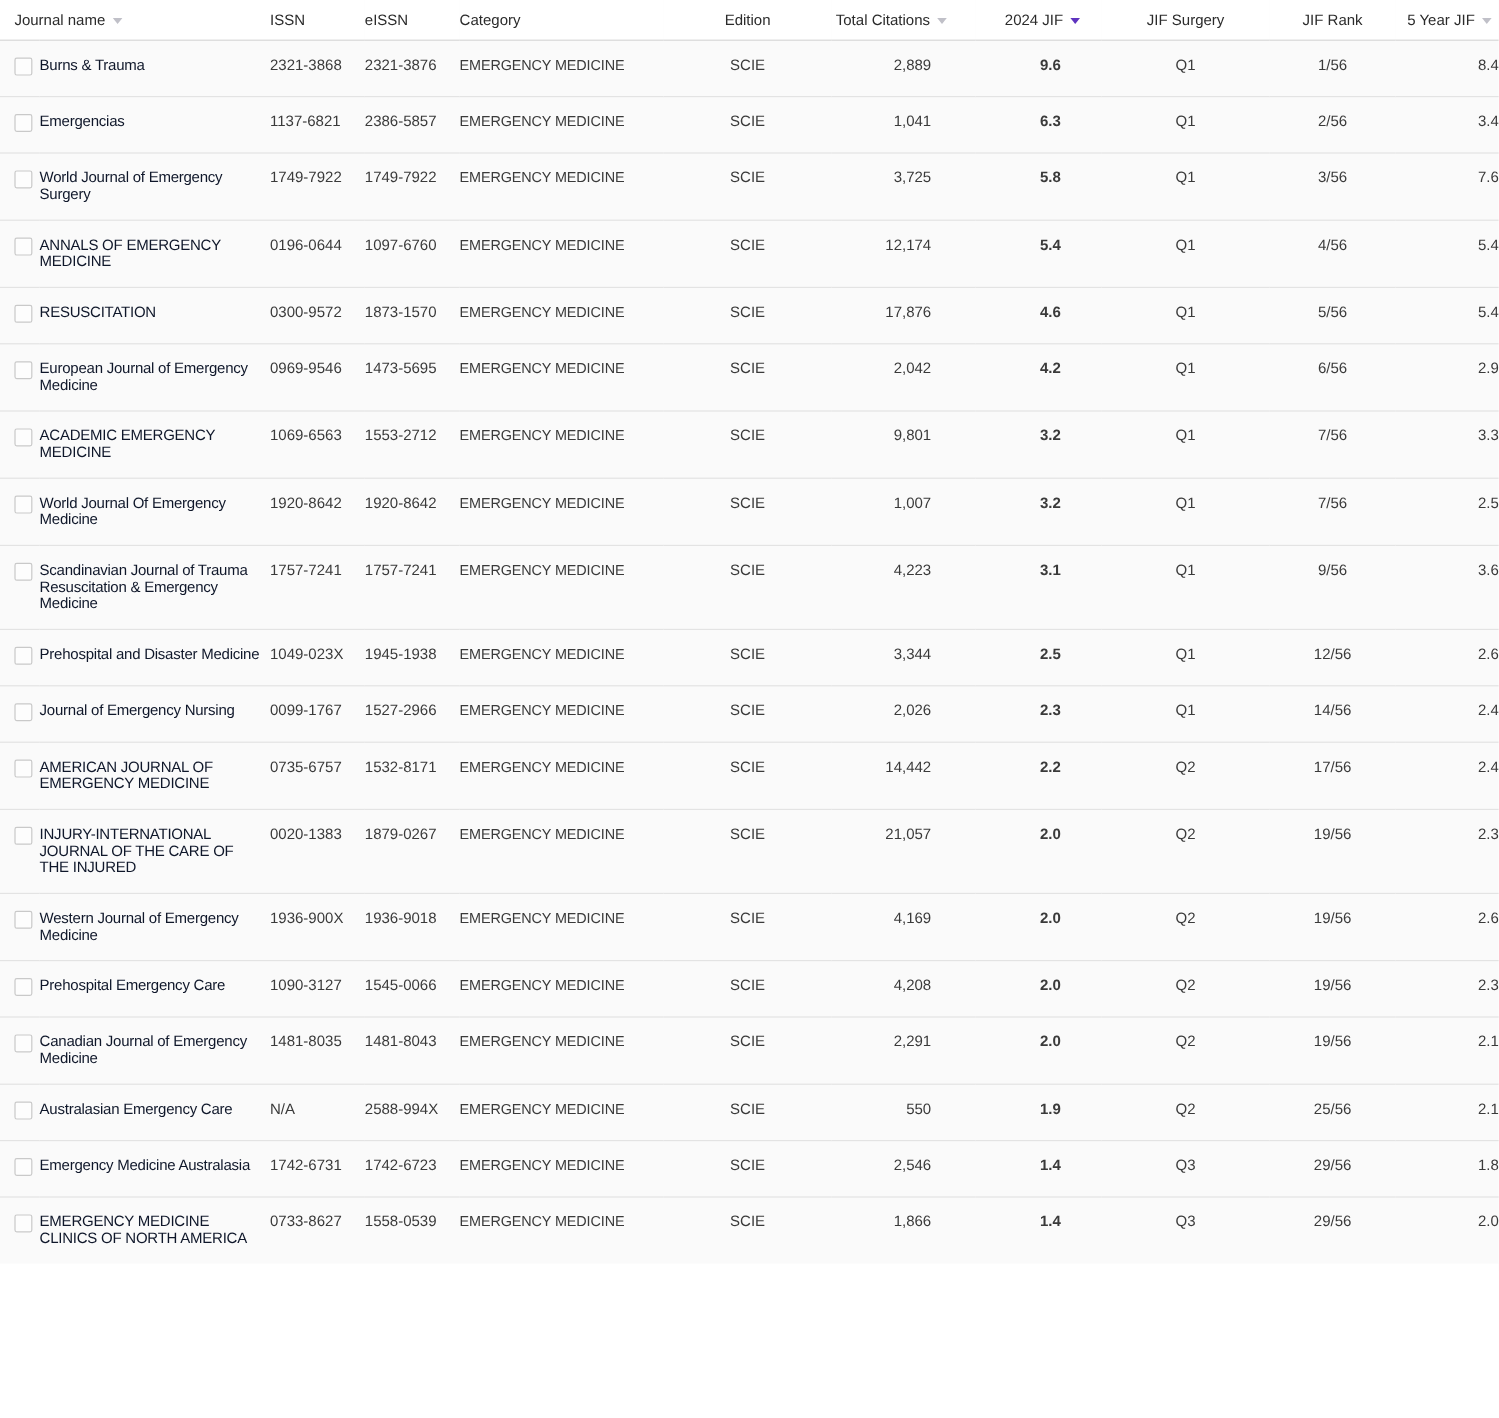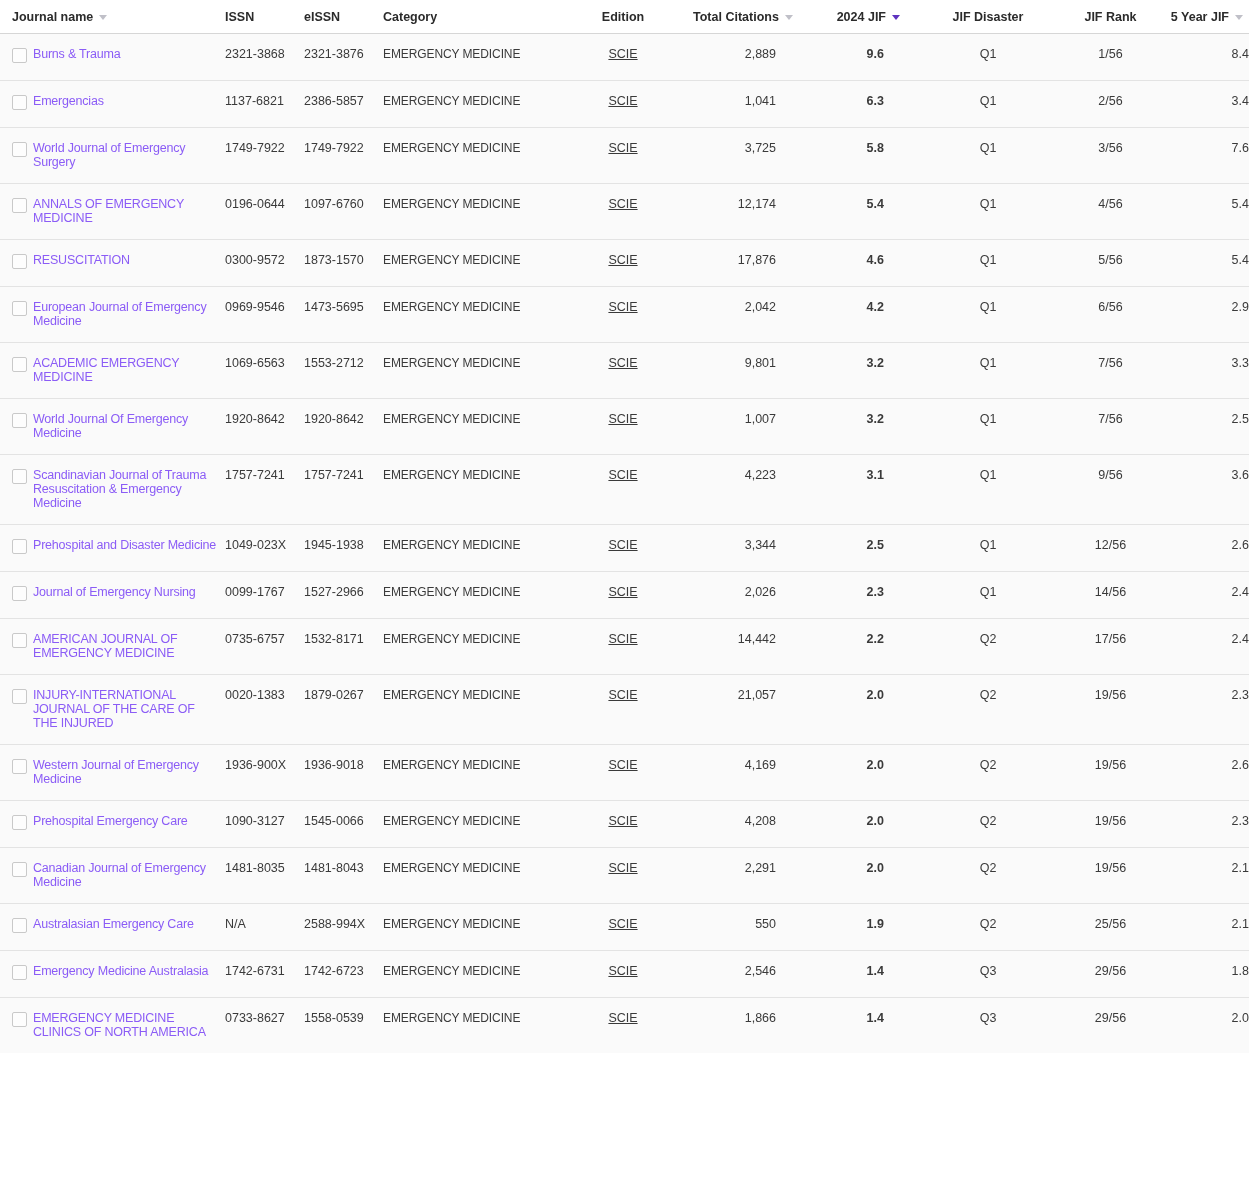--- a/index.html
+++ b/index.html
@@ -4,44 +4,44 @@
 <style>
   html, body { margin:0; padding:0; }
   body {
     width:1249px; height:1182px; overflow:hidden;
     background:#ffffff; color:#3a3a3a;
     font-family:"Liberation Sans", sans-serif;
   }
   table { border-collapse:collapse; width:1249px; table-layout:fixed; background:#fafafa; }
   thead tr { background:#ffffff; border-bottom:1px solid #d6d6d6; }
   th {
-    font-size:12.5px; font-weight:bold; color:#2b2b2b;
+    font-size:12.5px; font-weight:normal; color:#2b2b2b;
     height:33px; padding:0; vertical-align:middle; text-align:left; white-space:nowrap;
   }
   th.h-name { padding-left:12px; }
   th.al-right { text-align:right; }
   th.al-center { text-align:center; }
   th.h-cit { padding-right:24px;margin-top:43px; }
   th.h-jif { padding-right:18px; }
   th.h-y5  { padding-right:6px; }
   tbody tr { border-top:1px solid #e3e3e3; }
   tbody tr:first-child { border-top:none; }
   td { font-size:12.5px; padding:13px 0; vertical-align:top; line-height:15px; color:#3a3a3a; }
   td.col-check { padding-left:12px; padding-top:14px; }
   .checkbox {
     display:inline-block; width:13px; height:13px;
     border:1px solid #c9c9c9; border-radius:2px; background:#fdfdfd; cursor:pointer;
   }
   td.col-name { padding-right:6px; }
   .jlink {
-    color:#8b5cf6; text-decoration:none; font-size:12.5px;
+    color:#0f172a; text-decoration:none; font-size:12.5px;
     letter-spacing:-0.2px; line-height:14px; display:inline-block; cursor:pointer;
   }
   td.cat { font-size:12px; letter-spacing:-0.1px; padding-right:4px; }
-  td.ed { text-align:center;text-decoration:underline; }
+  td.ed { text-align:center; }
   td.cit { text-align:right; padding-right:37px; }
   td.jif { text-align:right; padding-right:34px;font-weight:bold; }
   td.q   { text-align:center; }
   td.rank{ text-align:center; }
   td.y5  { text-align:right; }
   .sort-arrow {
     display:inline-block; width:0; height:0;
     border-left:4px solid transparent; border-right:4px solid transparent;
     border-top:5px solid #c0c0c8; margin-left:6px; vertical-align:middle;
   }
@@ -73,21 +73,21 @@
       <th data-interactable="false">ISSN</th>
       <th data-interactable="false">eISSN</th>
       <th data-interactable="false">Category</th>
       <th class="al-center" data-interactable="false">Edition</th>
       <th class="al-right h-cit" data-interactable="true">
         <span data-interactable="false">Total Citations</span><span class="sort-arrow" data-interactable="false"></span>
       </th>
       <th class="al-right h-jif" data-interactable="true">
         <span data-interactable="false">2024 JIF</span><span class="sort-arrow active" data-interactable="false"></span>
       </th>
-      <th class="al-center" data-interactable="false">JIF Disaster</th>
+      <th class="al-center" data-interactable="false">JIF Surgery</th>
       <th class="al-center" data-interactable="false">JIF Rank</th>
       <th class="al-right h-y5" data-interactable="true">
         <span data-interactable="false">5 Year JIF</span><span class="sort-arrow" data-interactable="false"></span>
       </th>
     </tr>
   </thead>
   <tbody data-interactable="false">
   <tr data-interactable="false">
     <td class="col-check" data-interactable="false"><span class="checkbox" data-interactable="true"></span></td>
     <td class="col-name" data-interactable="false"><a href="#" class="jlink" data-interactable="true">Burns &amp; Trauma</a></td>

